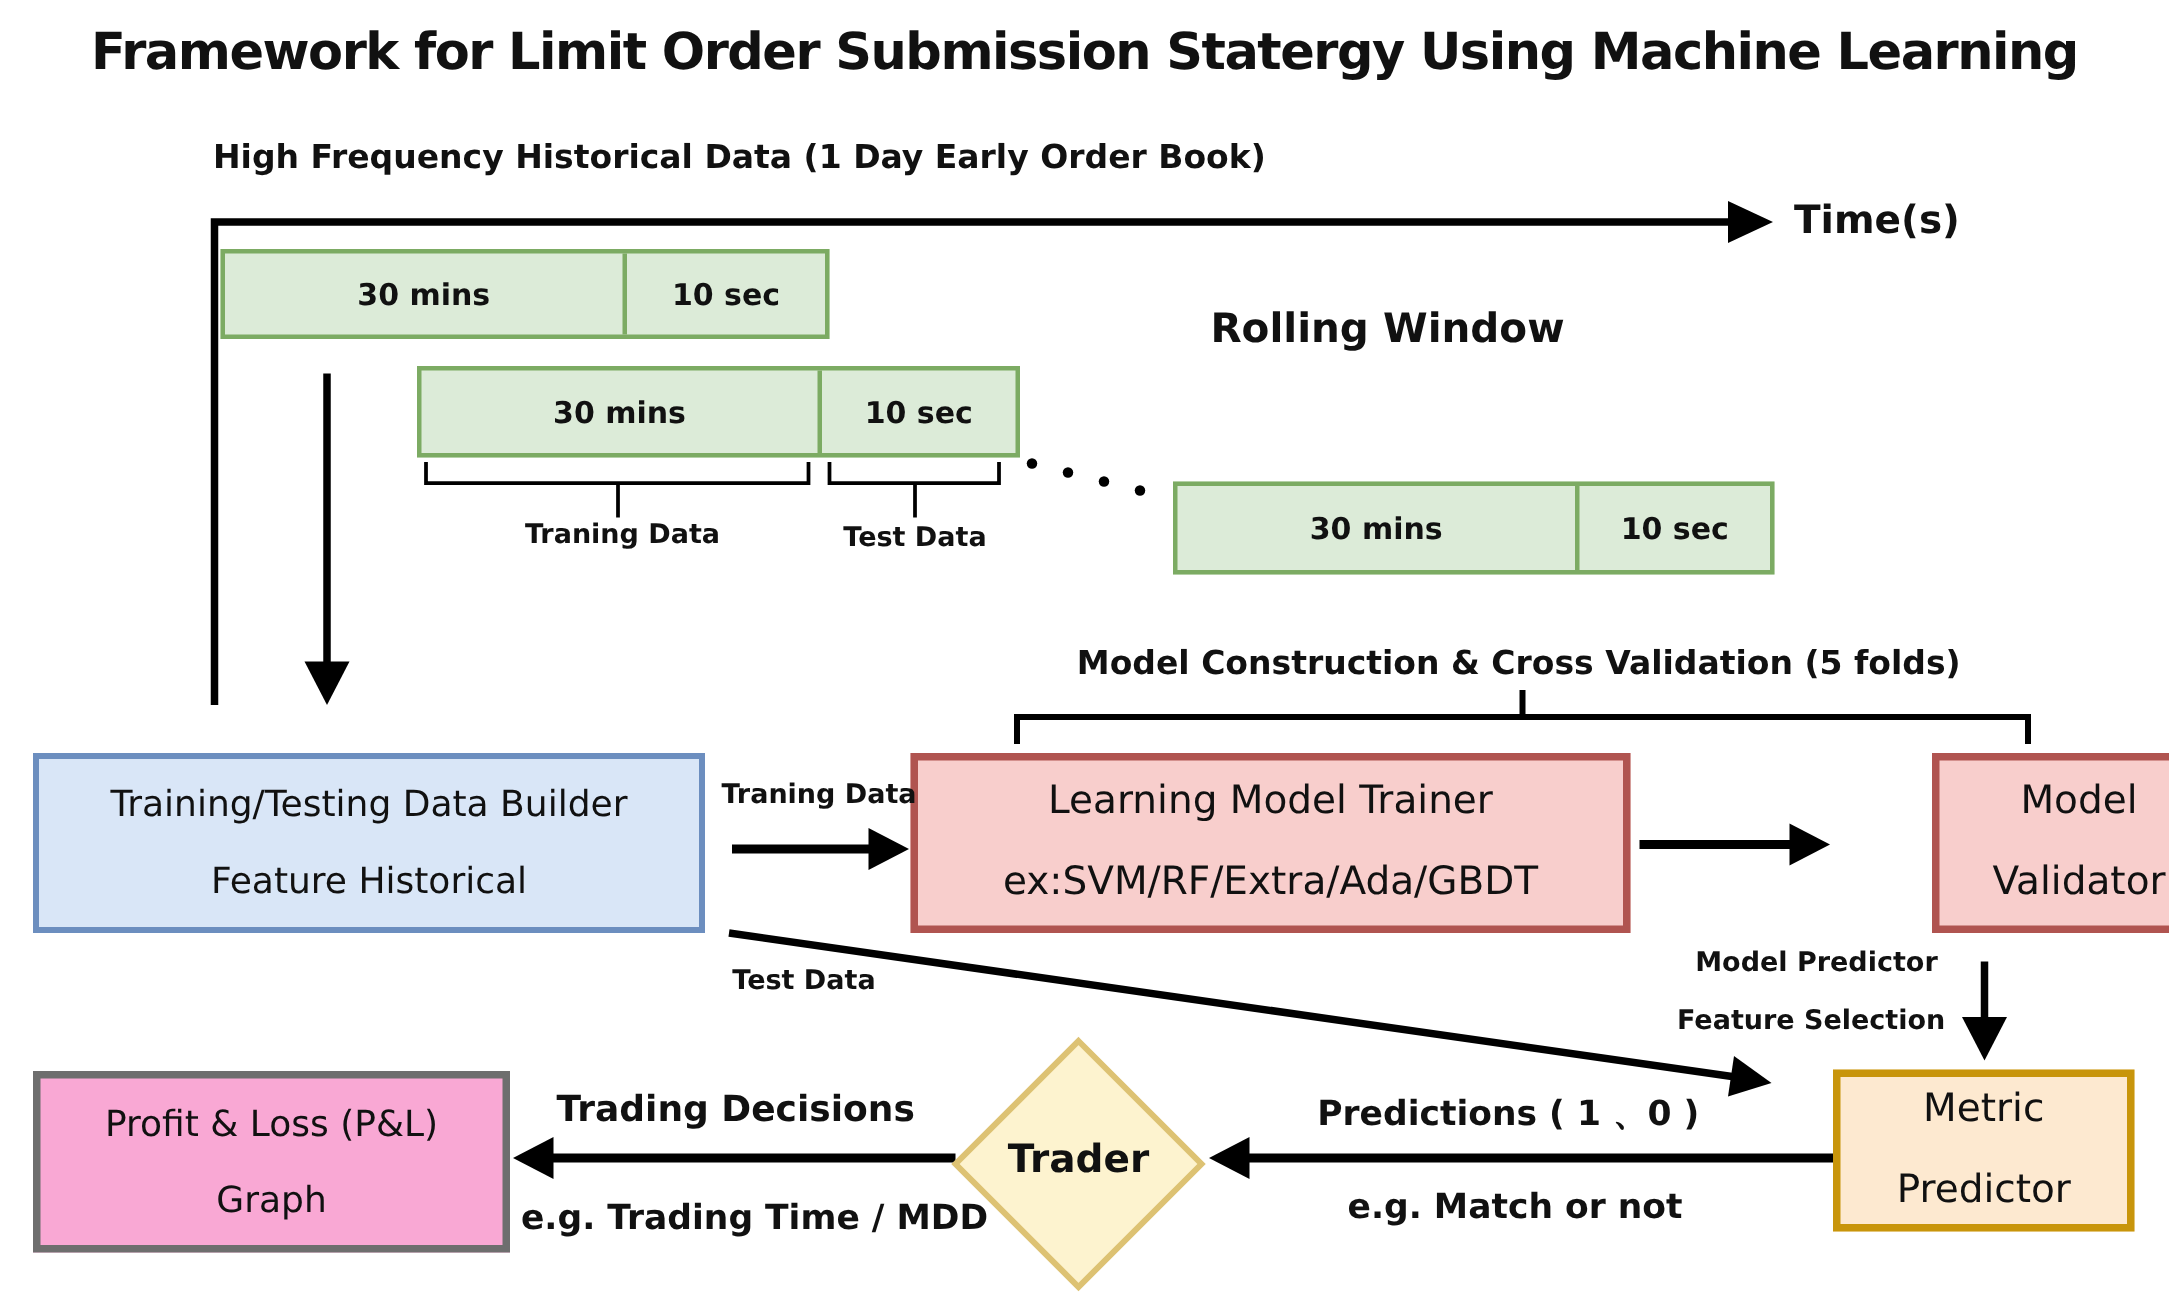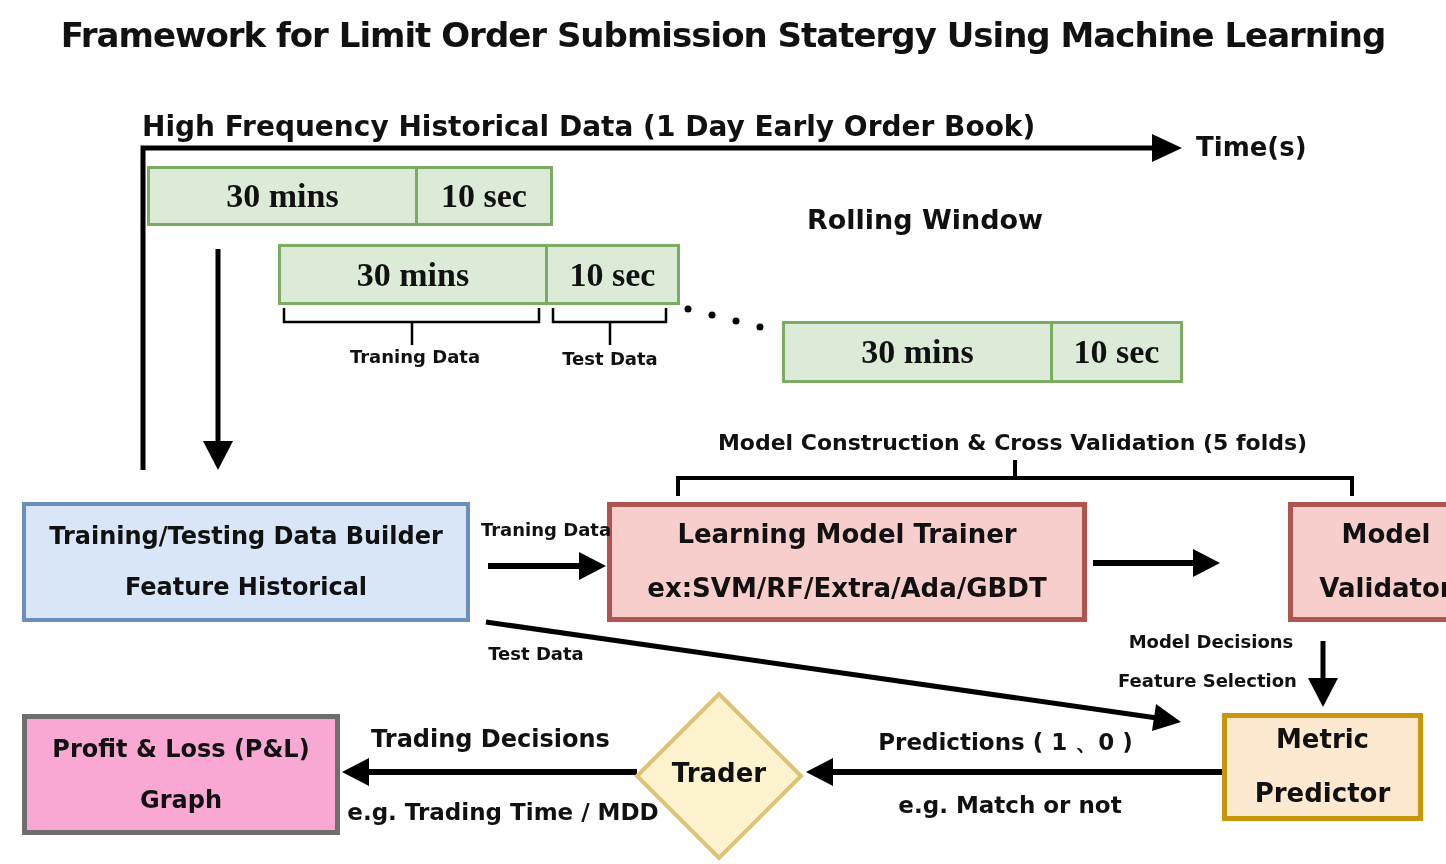--- a/index.html
+++ b/index.html
@@ -4,39 +4,39 @@
 <style>
   html,body{margin:0;padding:0;background:#ffffff;}
   .canvas{
     position:relative;width:1446px;height:864px;background:#ffffff;
     font-family:"DejaVu Sans",sans-serif;color:#111;overflow:hidden;
   }
   .abs{position:absolute;}
   .lbl{position:absolute;white-space:nowrap;font-weight:600;}
   
   #title{left:0;top:3px;width:1446px;text-align:center;font-size:34px;font-weight:bold;letter-spacing:-1px;margin-top:12px;}
-  #hf-heading{left:142px;top:110px;font-size:28px;}
+  #hf-heading{left:142px;top:93px;font-size:22px;}
   #time-label{left:1196px;top:132px;font-size:26px;}
   #rolling-label{left:795px;top:204px;width:260px;text-align:center;font-size:27px;}
   #cv-heading{left:650px;top:430px;width:725px;text-align:center;font-size:22px;}
   
   .gwin{position:absolute;display:flex;background:#dcebd8;border:3px solid #7cab63;box-sizing:border-box;}
-  .gwin .cell{display:flex;align-items:center;justify-content:center;font-size:34px;font-weight:600;font-family:Liberation Serif, serif;}
+  .gwin .cell{display:flex;align-items:center;justify-content:center;font-size:20px;font-weight:600;}
   .gwin .cell.test{border-left:3px solid #7cab63;}
   #row1{left:147px;top:166px;width:406px;height:60px;}
   #row1 .train{width:267px;} #row1 .test{width:133px;}
   #row2{left:278px;top:244px;width:402px;height:61px;}
   #row2 .train{width:266px;} #row2 .test{width:130px;}
   #row3{left:782px;top:321px;width:401px;height:62px;}
   #row3 .train{width:267px;} #row3 .test{width:128px;}
   #train-brace-label{left:340px;top:346px;width:150px;text-align:center;font-size:18px;}
   #test-brace-label{left:548px;top:348px;width:124px;text-align:center;font-size:18px;}
   
   .fbox{position:absolute;display:flex;flex-direction:column;align-items:center;justify-content:center;
-        box-sizing:border-box;text-align:center;font-weight:700;line-height:1.45;gap:16px;}
+        box-sizing:border-box;text-align:center;font-weight:400;line-height:1.45;gap:16px;}
   #builder-box{left:22px;top:502px;width:448px;height:120px;background:#d9e6f7;border:4px solid #6c8ebf;font-size:24px;}
   #trainer-box{left:607px;top:502px;width:480px;height:120px;background:#f8cecc;border:5px solid #b05450;font-size:26px;text-align:right;}
   #validator-box{left:1288px;top:502px;width:196px;height:120px;background:#f8cecc;border:5px solid #b05450;font-size:26px;}
   #metric-box{left:1222px;top:713px;width:201px;height:108px;background:#fde9d0;border:5px solid #c8950b;font-size:26px;}
   #pnl-box{left:22px;top:714px;width:318px;height:121px;background:#f9a8d4;border:5px solid #6e6e6e;font-size:24px;}
   
   #traning-arrow-label{left:478px;top:519px;width:136px;text-align:center;font-size:18px;}
   #test-arrow-label{left:480px;top:643px;width:112px;text-align:center;font-size:18px;}
   #model-selection-label{left:1126px;top:631px;width:170px;text-align:center;font-size:18px;}
   #feature-selection-label{left:1118px;top:670px;width:186px;font-size:18px;}
@@ -130,21 +130,21 @@
 
   <div id="title" class="abs">Framework for Limit Order Submission Statergy Using Machine Learning</div>
   <div id="hf-heading" class="lbl">High Frequency Historical Data (1 Day Early Order Book)</div>
   <div id="time-label" class="lbl">Time(s)</div>
   <div id="rolling-label" class="lbl">Rolling Window</div>
   <div id="train-brace-label" class="lbl">Traning Data</div>
   <div id="test-brace-label" class="lbl">Test Data</div>
   <div id="cv-heading" class="lbl">Model Construction &amp; Cross Validation (5 folds)</div>
   <div id="traning-arrow-label" class="lbl">Traning Data</div>
   <div id="test-arrow-label" class="lbl">Test Data</div>
-  <div id="model-selection-label" class="lbl">Model Decisions</div>
+  <div id="model-selection-label" class="lbl">Model Predictor</div>
   <div id="feature-selection-label" class="lbl">Feature Selection</div>
   <div id="predictions-label" class="lbl">Predictions ( 1 、0 )</div>
   <div id="match-label" class="lbl">e.g. Match or not</div>
   <div id="decisions-label" class="lbl">Trading Decisions</div>
   <div id="trading-time-label" class="lbl">e.g. Trading Time / MDD</div>
   <div id="trader-label" class="lbl">Trader</div>
 
 </div>
 
 </body></html>

